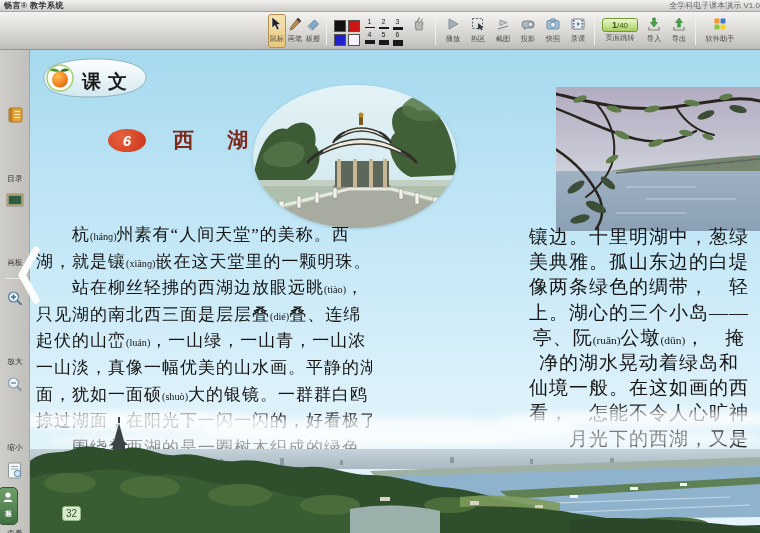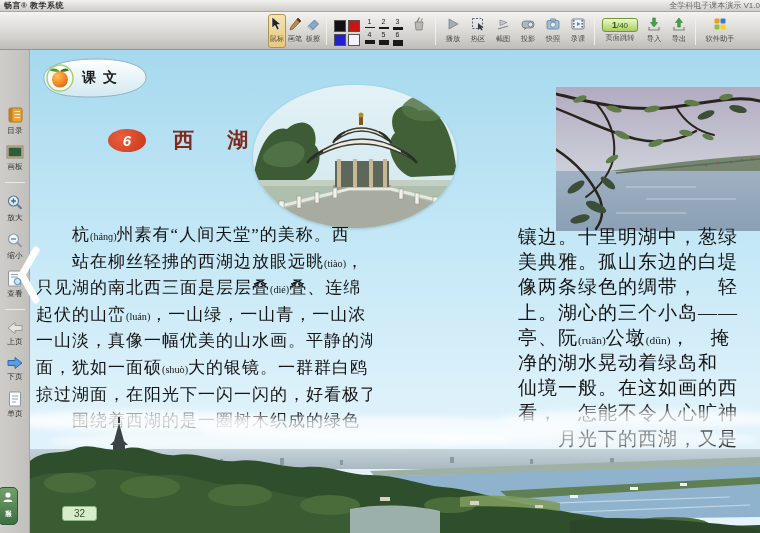--- a/index.html
+++ b/index.html
@@ -41,62 +41,62 @@
   .pj-pill span { font-size:8px; color:#2c5a10; }
   .pj-label { font-size:8px; color:#4a4a46; transform:scale(.9); white-space:nowrap; }
 
   
   .bodyarea { position:absolute; left:0; top:50px; width:760px; height:483px; }
 
   
   .sidebar { position:absolute; left:0; top:0; width:30px; height:483px;
     background:linear-gradient(90deg,#cfcdc9,#c2c0bc); border-right:1px solid #a8a6a2;
     display:flex; flex-direction:column; align-items:center; padding-top:56px; }
-  .sbtn { width:28px; display:flex; flex-direction:column; align-items:center; margin-bottom:9px; }
+  .sbtn { width:28px; display:flex; flex-direction:column; align-items:center; margin-bottom:9px;gap:48px; }
   .sbtn .slabel { font-size:9px; color:#33322f; transform:scale(.85); white-space:nowrap; line-height:10px; }
   .sdiv { width:20px; height:1px; background:#a5a39e; border-bottom:1px solid #eceae6; margin:2px 0 10px 0; }
   .service { position:absolute; left:-2px; bottom:8px; width:20px; height:38px;
     background:linear-gradient(#6fa06b,#3f6f41); border-radius:5px; border:1px solid #2f5731;
     display:flex; flex-direction:column; align-items:center; padding-top:3px; }
   .service .slabel { font-size:7px; color:#fff; writing-mode:vertical-rl; letter-spacing:1px; margin-top:1px; }
 
   
   .page { position:absolute; left:30px; top:0; width:730px; height:483px; overflow:hidden;
     background:linear-gradient(#a6d9ee 0%, #bce4f4 28%, #cfecf8 55%, #ddf1fa 72%, #e6f4fb 100%); }
 
   
   .bubble { position:absolute; left:8px; top:6px; width:112px; height:44px; }
   .bubble svg { position:absolute; inset:0; }
-  .bubble .btext { position:absolute; left:44px; top:13px; font-size:14px; font-weight:bold; color:#1a1a1a; letter-spacing:7px; font-family:"Liberation Serif",serif; }
+  .bubble .btext { position:absolute; left:44px; top:13px; font-size:19px; font-weight:bold; color:#1a1a1a; letter-spacing:7px; font-family:"Liberation Serif",serif; }
 
   
   .lesson { position:absolute; left:78px; top:76px; display:flex; align-items:center; }
   .lesson-num { width:38px; height:23px; background:radial-gradient(circle at 35% 35%, #e8603e, #c93518);
     border-radius:50%; color:#fff; font-size:15px; font-weight:bold; font-style:italic;
     display:flex; align-items:center; justify-content:center; }
   .lesson-title { margin-left:27px; font-size:21px; color:#80291b; letter-spacing:14px;
     font-family:"Liberation Serif",serif; font-weight:bold; }
 
   
   .oval-img { position:absolute; left:223px; top:35px; width:204px; height:143px; border-radius:50%; overflow:hidden; box-shadow:0 1px 3px rgba(40,80,100,.25); }
   .rect-img { position:absolute; left:526px; top:37px; width:204px; height:144px; overflow:hidden; }
 
   
   .textcol { position:absolute; color:#141414; font-family:"Liberation Serif",serif; }
   #left-lines  { left:6px;  top:172px; width:336px; font-size:17px; }
   #left-lines  .textline { height:26.6px; line-height:26.6px; }
   #right-lines { left:488px; top:174px; width:242px; font-size:19px; }
-  #right-lines .textline { height:25.2px; line-height:25.2px; }
+  #right-lines .textline { height:25.2px; line-height:25.2px;text-align:center; }
   .textline { white-space:nowrap; overflow:hidden; letter-spacing:1px; }
   .pinyin { font-size:.6em; letter-spacing:0; }
 
   
   .panorama { position:absolute; left:0; top:355px; width:730px; height:128px; }
   .pagenum { position:absolute; left:32px; top:456px; background:#d9ecca; border:1px solid #8fb886;
-    border-radius:3px; color:#2f4f2f; font-size:10px; line-height:13px; padding:0 11px; }
+    border-radius:3px; color:#2f4f2f; font-size:10px; line-height:13px; padding:0 3px; }
 
   
   .chevron { position:absolute; left:18px; top:196px; width:22px; height:58px; z-index:5; }
 </style>
 </head>
 <body>
 
 <div class="window">
 
   <div class="titlebar">
@@ -510,20 +510,21 @@
           <g stroke="#d8dde4" stroke-width="1" opacity=".7">
             <line x1="70" y1="100" x2="140" y2="100"></line>
               <line x1="90" y1="112" x2="180" y2="112"></line>
               <line x1="60" y1="126" x2="130" y2="126"></line>
           </g>
         </svg>
       </div>
 
       <div class="textcol" id="left-lines">
           <div class="textline">　　杭<span class="pinyin">(hánɡ)</span>州素有“人间天堂”的美称。西</div>
+          <div class="textline">湖，就是镶<span class="pinyin">(xiānɡ)</span>嵌在这天堂里的一颗明珠。</div>
           <div class="textline">　　站在柳丝轻拂的西湖边放眼远眺<span class="pinyin">(tiào)</span>，</div>
           <div class="textline">只见湖的南北西三面是层层叠<span class="pinyin">(dié)</span>叠、连绵</div>
           <div class="textline">起伏的山峦<span class="pinyin">(luán)</span>，一山绿，一山青，一山浓，</div>
           <div class="textline">一山淡，真像一幅优美的山水画。平静的湖</div>
           <div class="textline">面，犹如一面硕<span class="pinyin">(shuò)</span>大的银镜。一群群白鸥</div>
           <div class="textline">掠过湖面，在阳光下一闪一闪的，好看极了。</div>
           <div class="textline">　　围绕着西湖的是一圈树木织成的绿色</div>
         </div>
       <div class="textcol" id="right-lines">
           <div class="textline">镶边。十里明湖中，葱绿</div>

